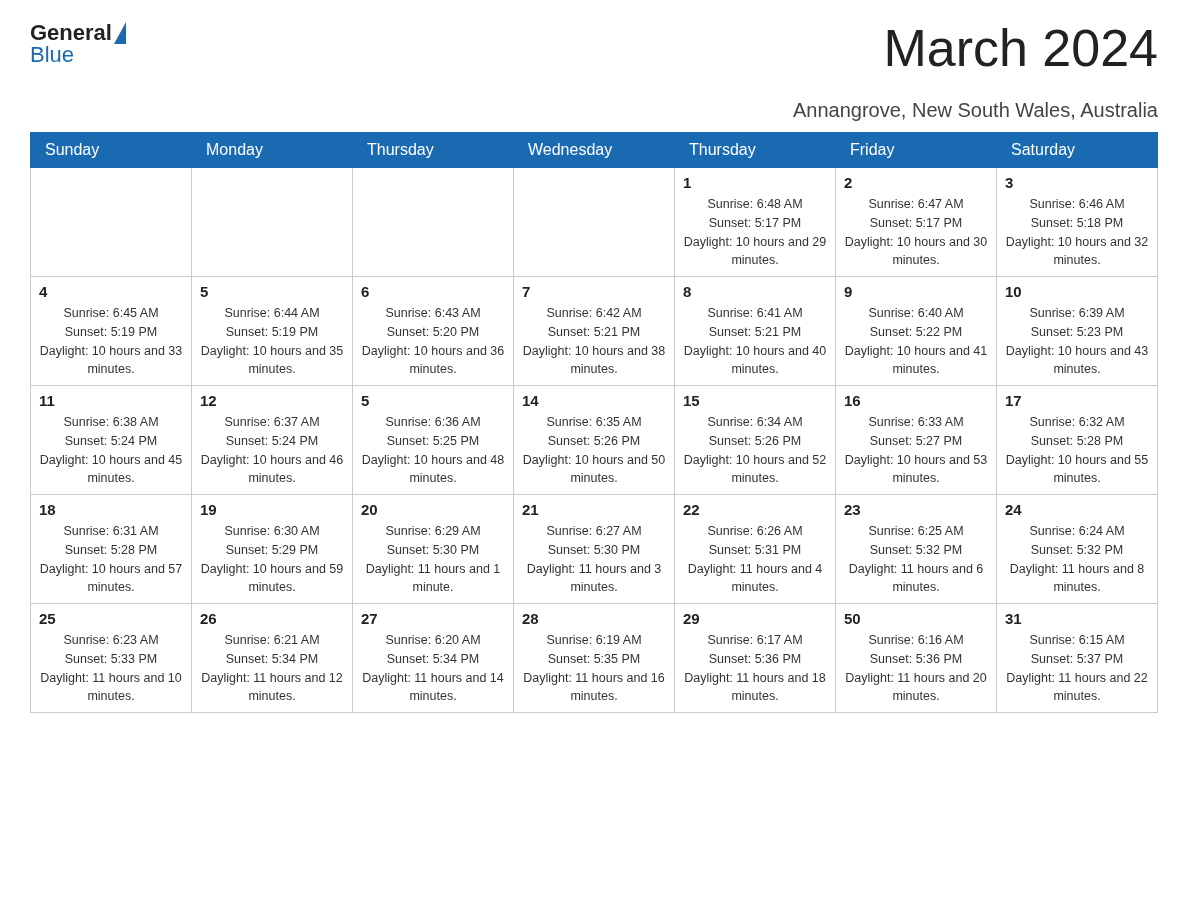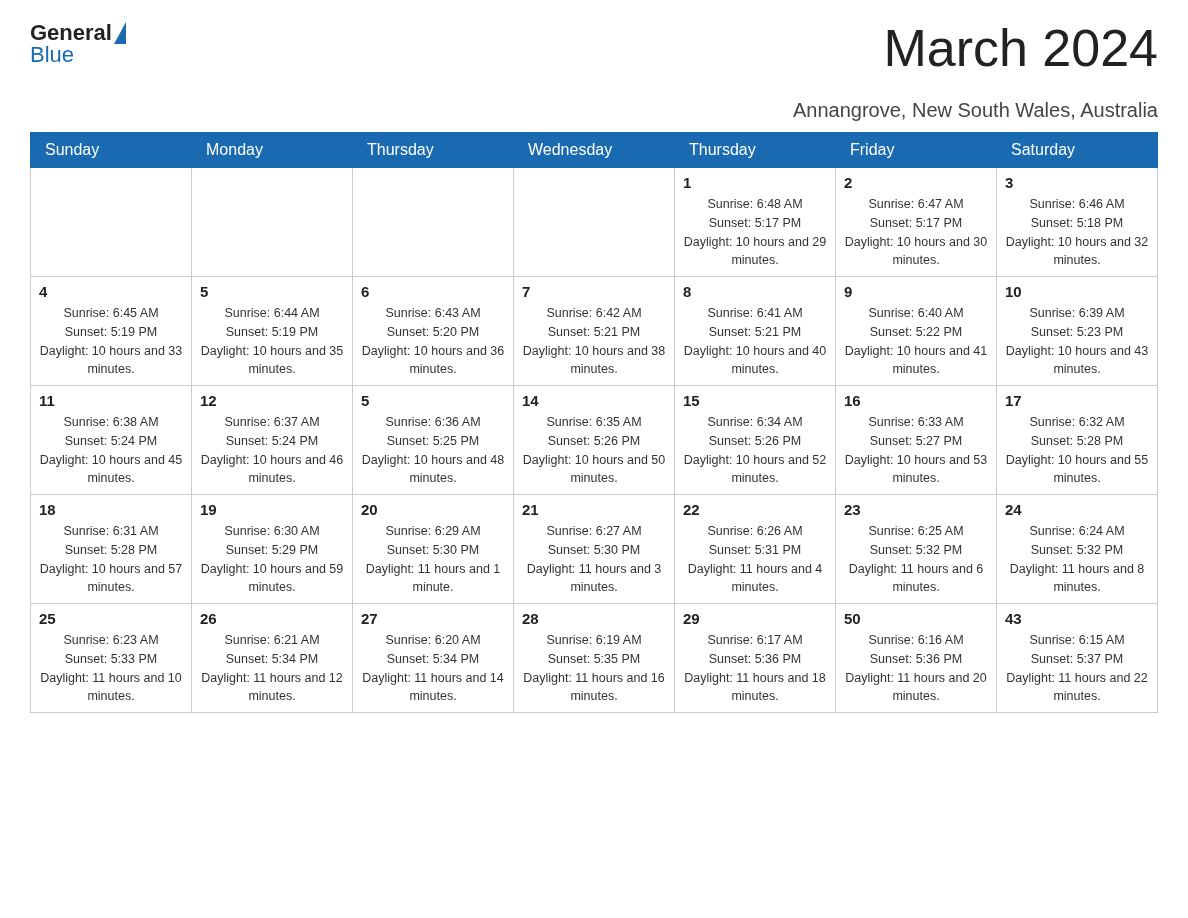--- a/index.html
+++ b/index.html
@@ -257,18 +257,18 @@
         </td>
         <td class="row-top">
           <div class="day-number">29</div>
           <div class="day-info">Sunrise: 6:17 AM<br>Sunset: 5:36 PM<br>Daylight: 11 hours and 18 minutes.</div>
         </td>
         <td class="row-top">
           <div class="day-number">50</div>
           <div class="day-info">Sunrise: 6:16 AM<br>Sunset: 5:36 PM<br>Daylight: 11 hours and 20 minutes.</div>
         </td>
         <td class="row-top">
-          <div class="day-number">43</div>
+          <div class="day-number">31</div>
           <div class="day-info">Sunrise: 6:15 AM<br>Sunset: 5:37 PM<br>Daylight: 11 hours and 22 minutes.</div>
         </td>
       </tr>
     </tbody>
 </table>
 
 </body></html>

